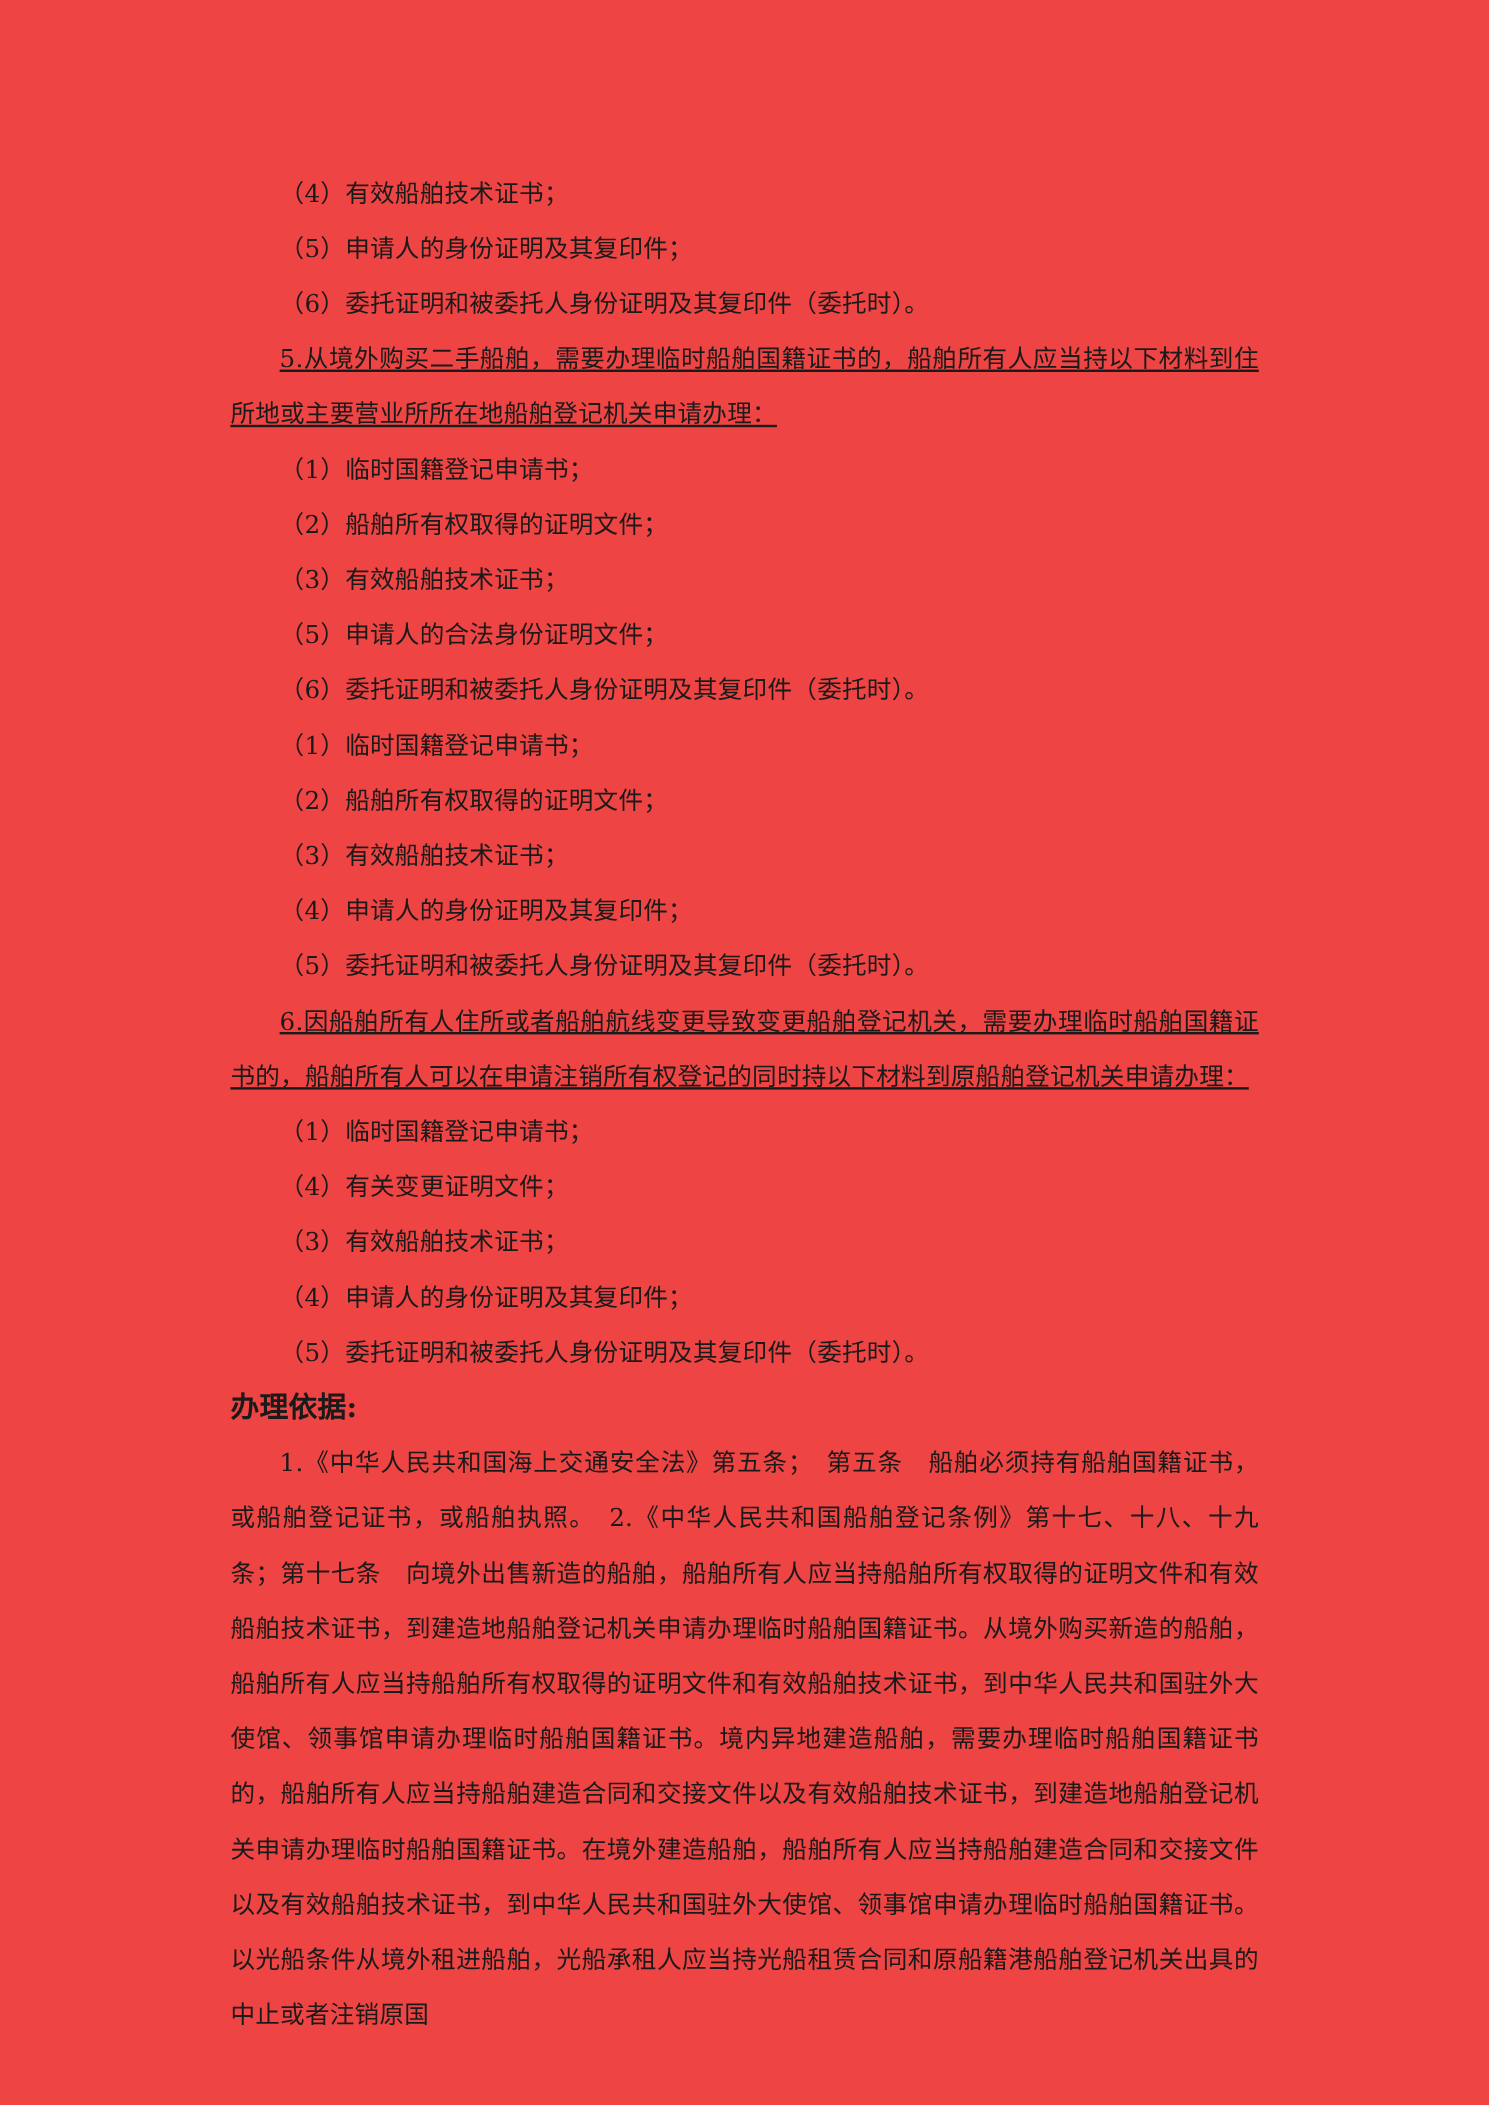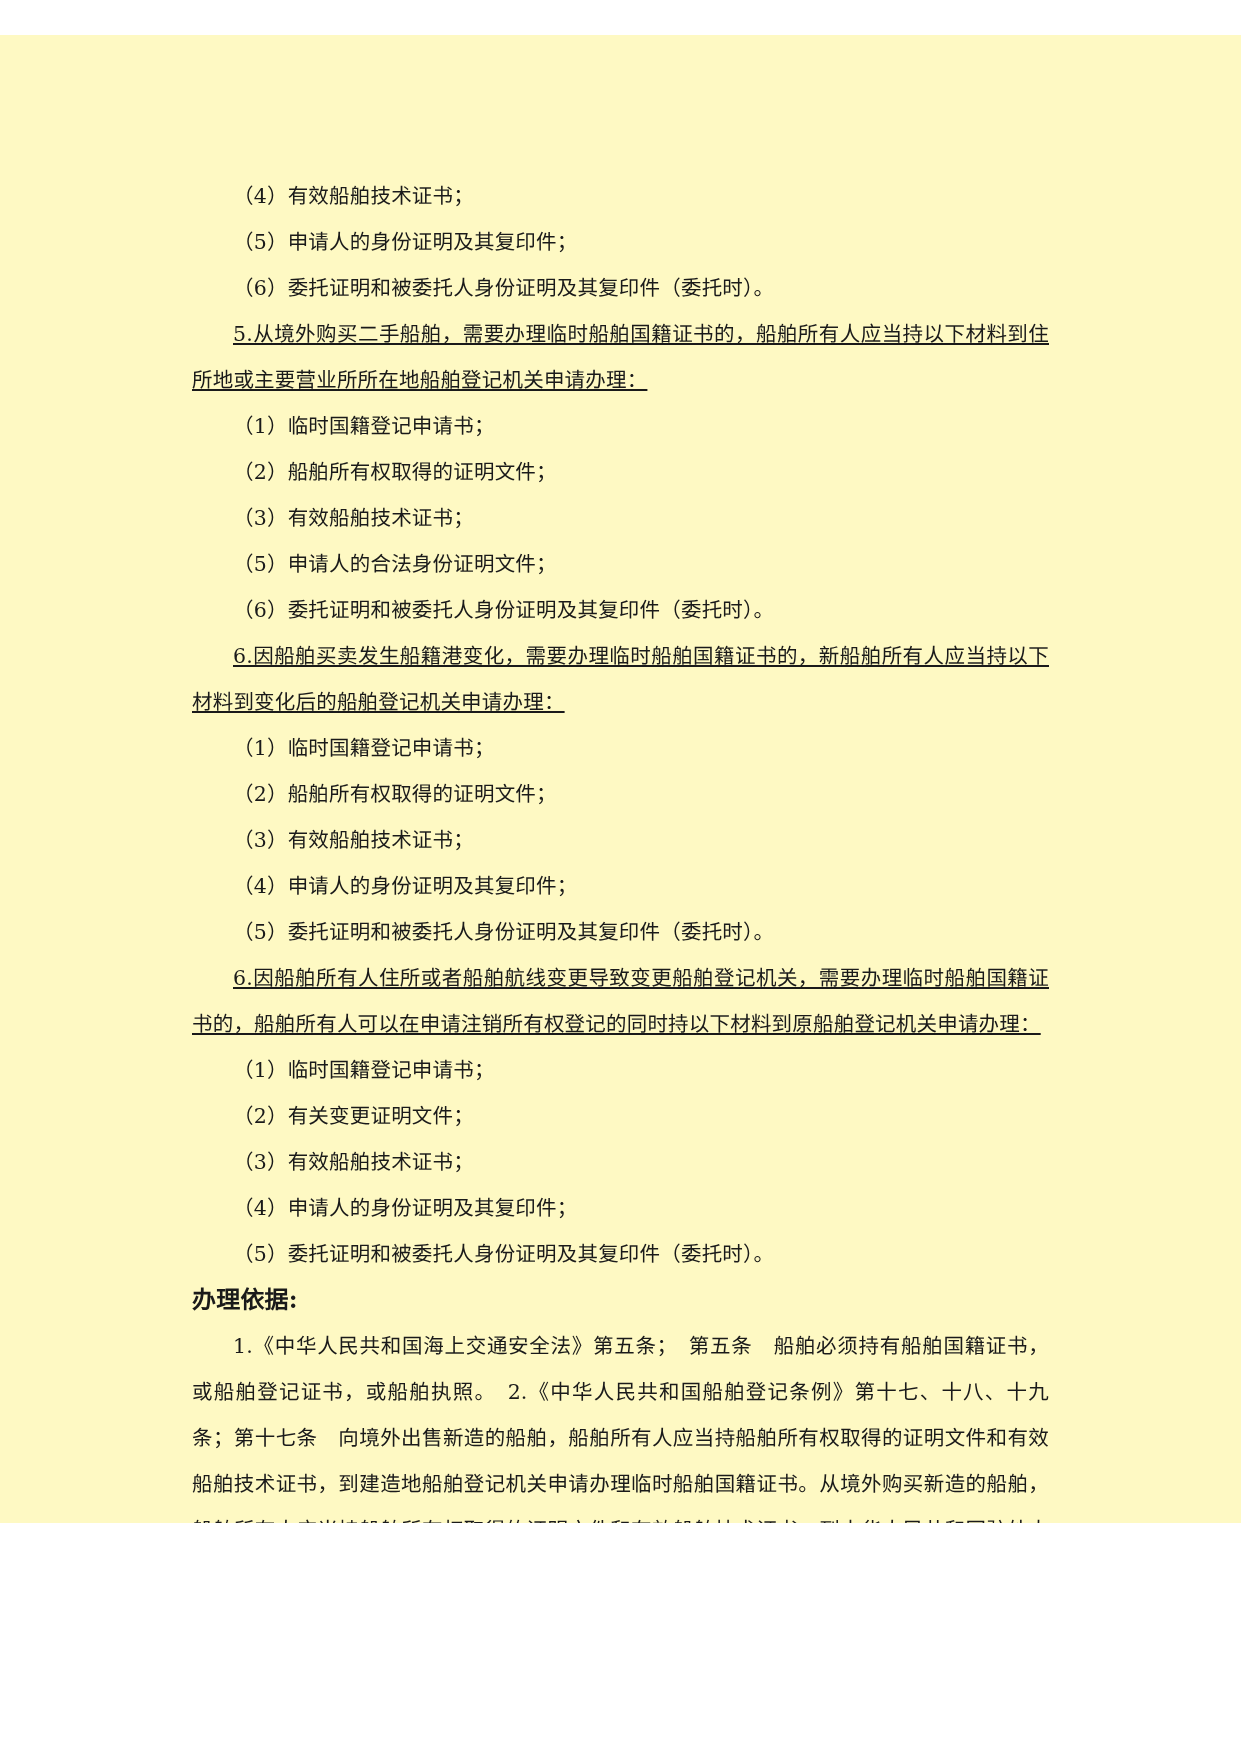--- a/index.html
+++ b/index.html
@@ -9,25 +9,24 @@
     background: #ffffff;
   }
   body {
     font-family: "DejaVu Serif", "Liberation Serif", serif;
     color: #1a1a1a;
     -webkit-font-smoothing: antialiased;
   }
   .page {
     position: relative;
     width: 1241px;
-    height: 1488px;
-    background: #fef9c3;
+    height: 1754px;
+    background: #ef4444;
     box-sizing: border-box;
     overflow: hidden;
-    margin-top: 35px;
   }
   .content {
     position: absolute;
     left: 192px;
     top: 138px;
     width: 857px;
   }
   .para {
     font-size: 20.5px;
     line-height: 46px;
@@ -68,28 +67,27 @@
   <div class="content">
       <p class="para subitem">（4）有效船舶技术证书；</p>
       <p class="para subitem">（5）申请人的身份证明及其复印件；</p>
       <p class="para subitem">（6）委托证明和被委托人身份证明及其复印件（委托时）。</p>
       <p class="para numbered">5.从境外购买二手船舶，需要办理临时船舶国籍证书的，船舶所有人应当持以下材料到住所地或主要营业所所在地船舶登记机关申请办理：</p>
       <p class="para subitem">（1）临时国籍登记申请书；</p>
       <p class="para subitem">（2）船舶所有权取得的证明文件；</p>
       <p class="para subitem">（3）有效船舶技术证书；</p>
       <p class="para subitem">（5）申请人的合法身份证明文件；</p>
       <p class="para subitem">（6）委托证明和被委托人身份证明及其复印件（委托时）。</p>
-      <p class="para numbered">6.因船舶买卖发生船籍港变化，需要办理临时船舶国籍证书的，新船舶所有人应当持以下材料到变化后的船舶登记机关申请办理：</p>
       <p class="para subitem">（1）临时国籍登记申请书；</p>
       <p class="para subitem">（2）船舶所有权取得的证明文件；</p>
       <p class="para subitem">（3）有效船舶技术证书；</p>
       <p class="para subitem">（4）申请人的身份证明及其复印件；</p>
       <p class="para subitem">（5）委托证明和被委托人身份证明及其复印件（委托时）。</p>
       <p class="para numbered">6.因船舶所有人住所或者船舶航线变更导致变更船舶登记机关，需要办理临时船舶国籍证书的，船舶所有人可以在申请注销所有权登记的同时持以下材料到原船舶登记机关申请办理：</p>
       <p class="para subitem">（1）临时国籍登记申请书；</p>
-      <p class="para subitem">（2）有关变更证明文件；</p>
+      <p class="para subitem">（4）有关变更证明文件；</p>
       <p class="para subitem">（3）有效船舶技术证书；</p>
       <p class="para subitem">（4）申请人的身份证明及其复印件；</p>
       <p class="para subitem">（5）委托证明和被委托人身份证明及其复印件（委托时）。</p>
       <p class="heading">办理依据:</p>
       <p class="para legal">1.《中华人民共和国海上交通安全法》第五条；　第五条　船舶必须持有船舶国籍证书，或船舶登记证书，或船舶执照。　2.《中华人民共和国船舶登记条例》第十七、十八、十九条；第十七条　向境外出售新造的船舶，船舶所有人应当持船舶所有权取得的证明文件和有效船舶技术证书，到建造地船舶登记机关申请办理临时船舶国籍证书。从境外购买新造的船舶，船舶所有人应当持船舶所有权取得的证明文件和有效船舶技术证书，到中华人民共和国驻外大使馆、领事馆申请办理临时船舶国籍证书。境内异地建造船舶，需要办理临时船舶国籍证书的，船舶所有人应当持船舶建造合同和交接文件以及有效船舶技术证书，到建造地船舶登记机关申请办理临时船舶国籍证书。在境外建造船舶，船舶所有人应当持船舶建造合同和交接文件以及有效船舶技术证书，到中华人民共和国驻外大使馆、领事馆申请办理临时船舶国籍证书。以光船条件从境外租进船舶，光船承租人应当持光船租赁合同和原船籍港船舶登记机关出具的中止或者注销原国</p>
     </div>
 </div>
 
 </body></html>

